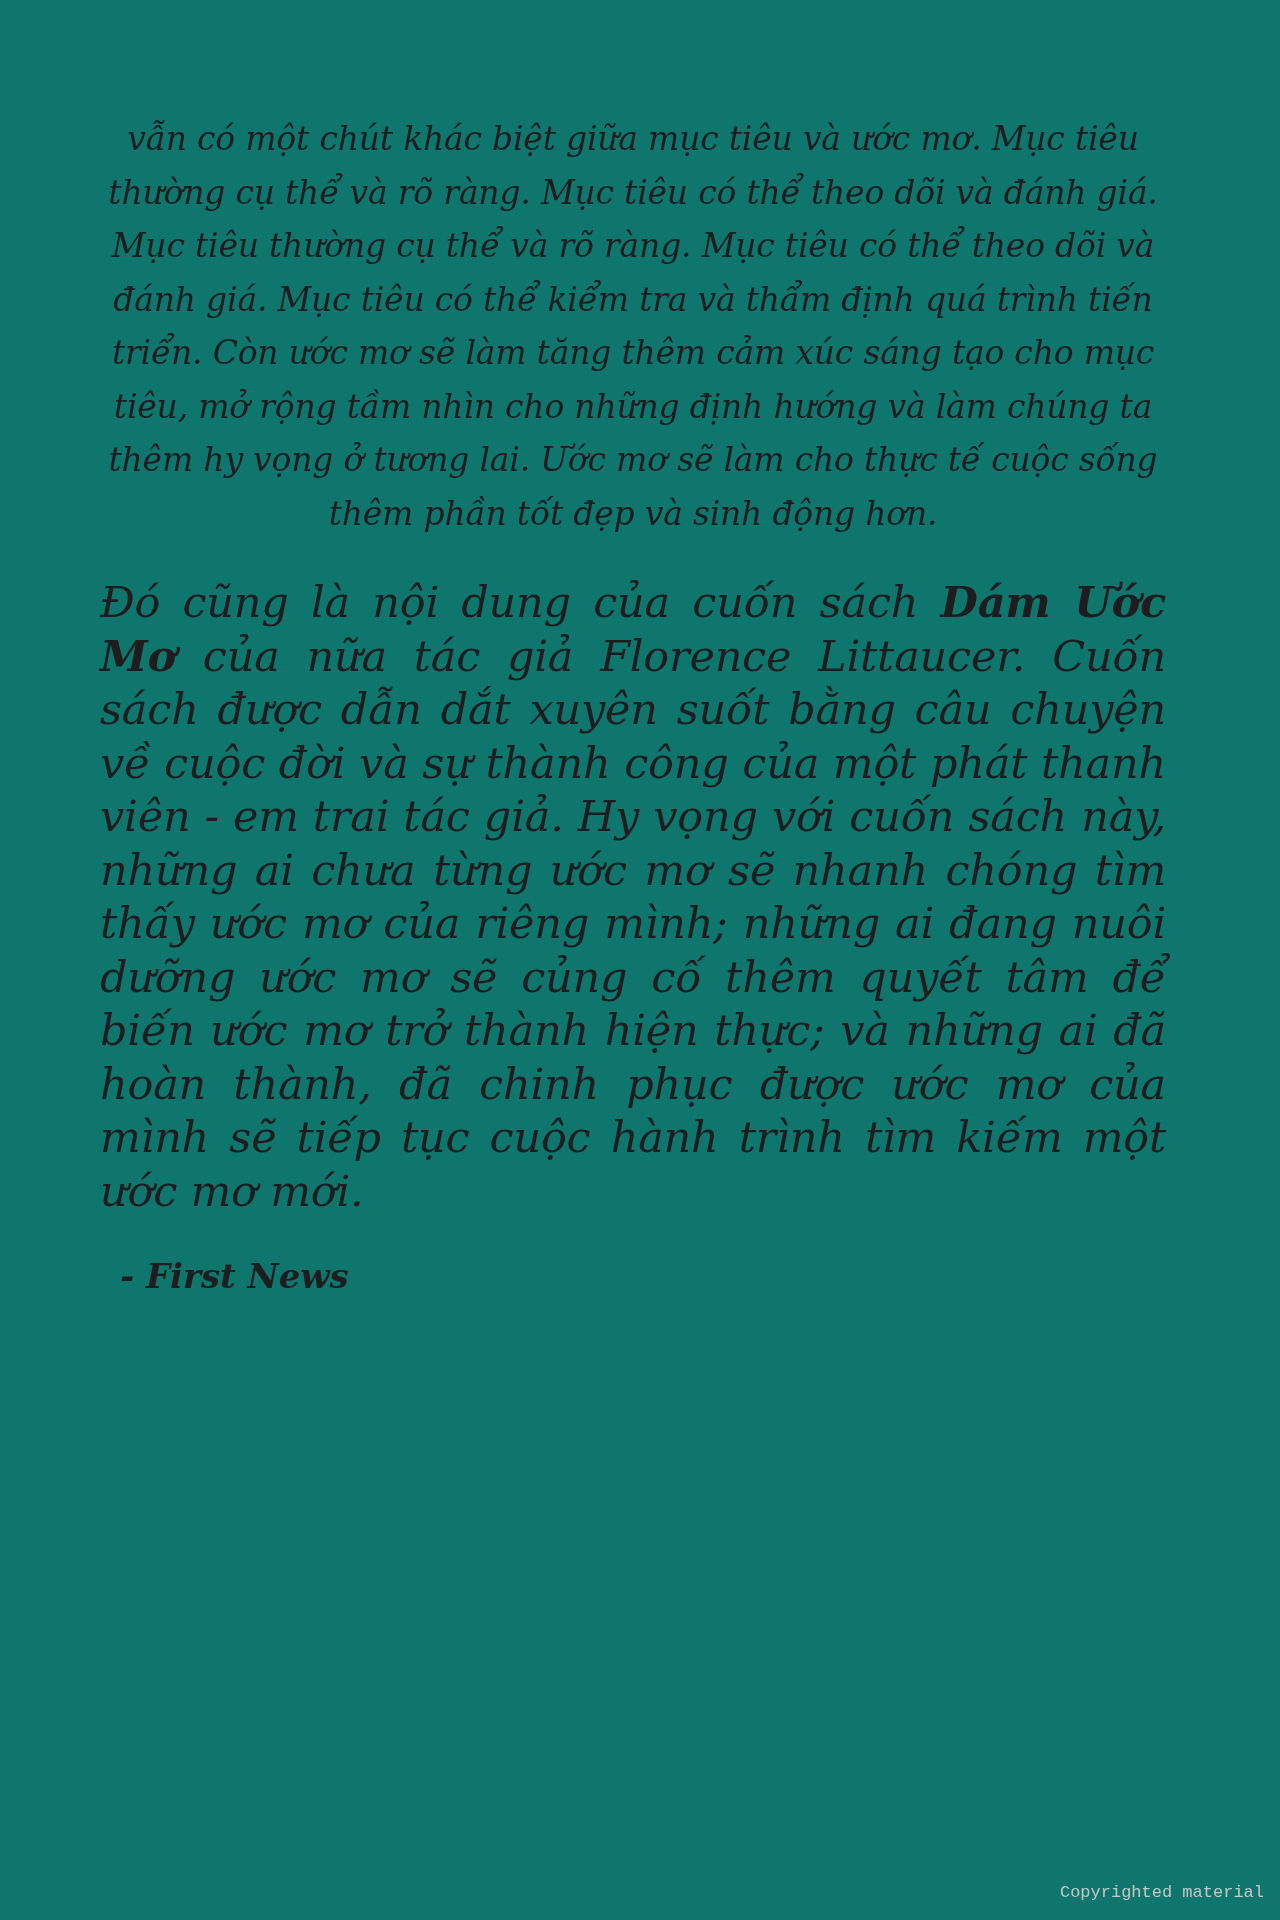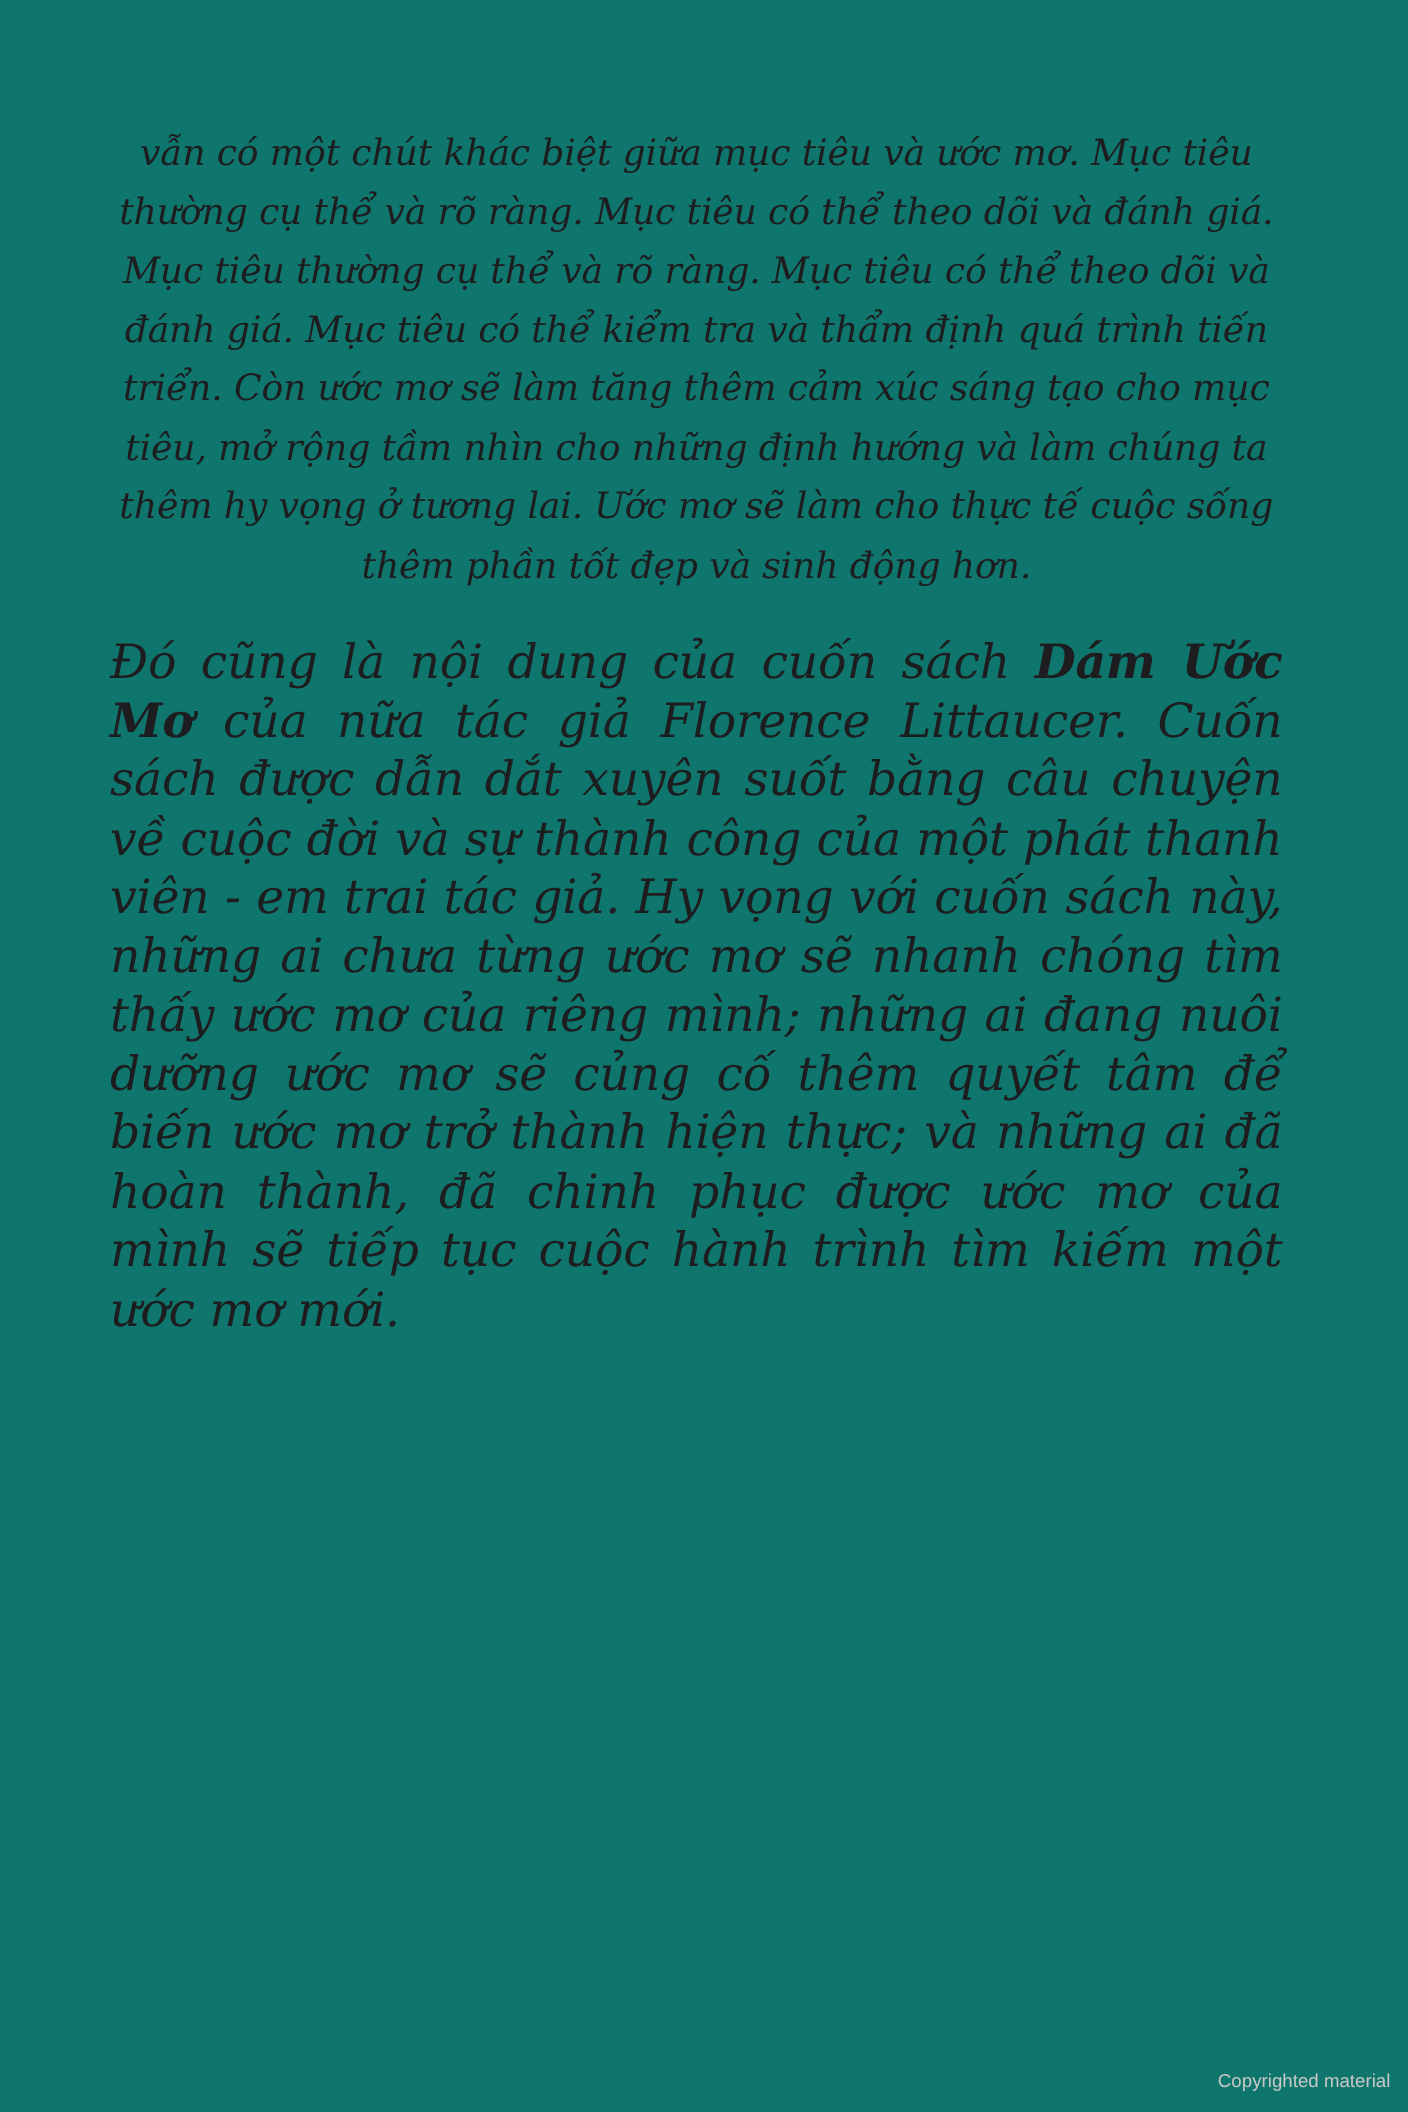--- a/index.html
+++ b/index.html
@@ -44,31 +44,32 @@
     margin: 32px 0 0 20px;
     font-size: 34px;
     line-height: 53.5px;
     font-weight: bold;
     text-align: left;
   }
   .watermark {
     position: absolute;
     right: 16px;
     bottom: 18px;
-    font-family: Liberation Sans, sans-serif;
+    font-family: Liberation Mono, monospace;
     font-style: normal;
     font-size: 17px;
     color: #c7c7c7;
   }
 </style>
 </head>
 <body>
 
 <div class="page">
   <div class="content">
     <p class="quote-paragraph">vẫn có một chút khác biệt giữa mục tiêu và ước mơ. Mục tiêu thường cụ thể và rõ ràng. Mục tiêu có thể theo dõi và đánh giá. Mục tiêu thường cụ thể và rõ ràng. Mục tiêu có thể theo dõi và đánh giá. Mục tiêu có thể kiểm tra và thẩm định quá trình tiến triển. Còn ước mơ sẽ làm tăng thêm cảm xúc sáng tạo cho mục tiêu, mở rộng tầm nhìn cho những định hướng và làm chúng ta thêm hy vọng ở tương lai. Ước mơ sẽ làm cho thực tế cuộc sống thêm phần tốt đẹp và sinh động hơn.</p>
 
     <p class="body-paragraph"><span>Đó cũng là nội dung của cuốn sách </span><span class="book-title">Dám Ước Mơ</span><span> của nữa tác giả Florence Littaucer. Cuốn sách được dẫn dắt xuyên suốt bằng câu chuyện về cuộc đời và sự thành công của một phát thanh viên - em trai tác giả. Hy vọng với cuốn sách này, những ai chưa từng ước mơ sẽ nhanh chóng tìm thấy ước mơ của riêng mình; những ai đang nuôi dưỡng ước mơ sẽ củng cố thêm quyết tâm để biến ước mơ trở thành hiện thực; và những ai đã hoàn thành, đã chinh phục được ước mơ của mình sẽ tiếp tục cuộc hành trình tìm kiếm một ước mơ mới.</span></p>
 
+    <p class="signature">- First News</p>
   </div>
 
   <div class="watermark">Copyrighted material</div>
 </div>
 
 </body></html>

